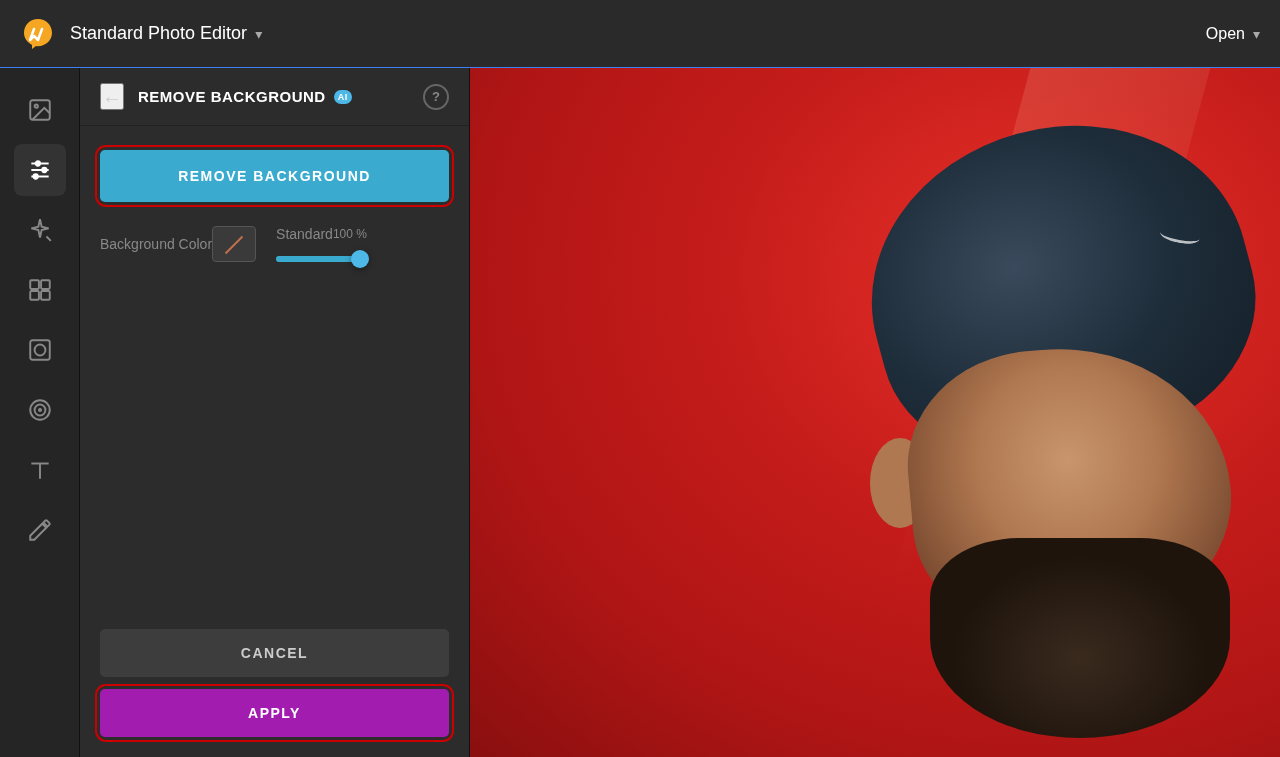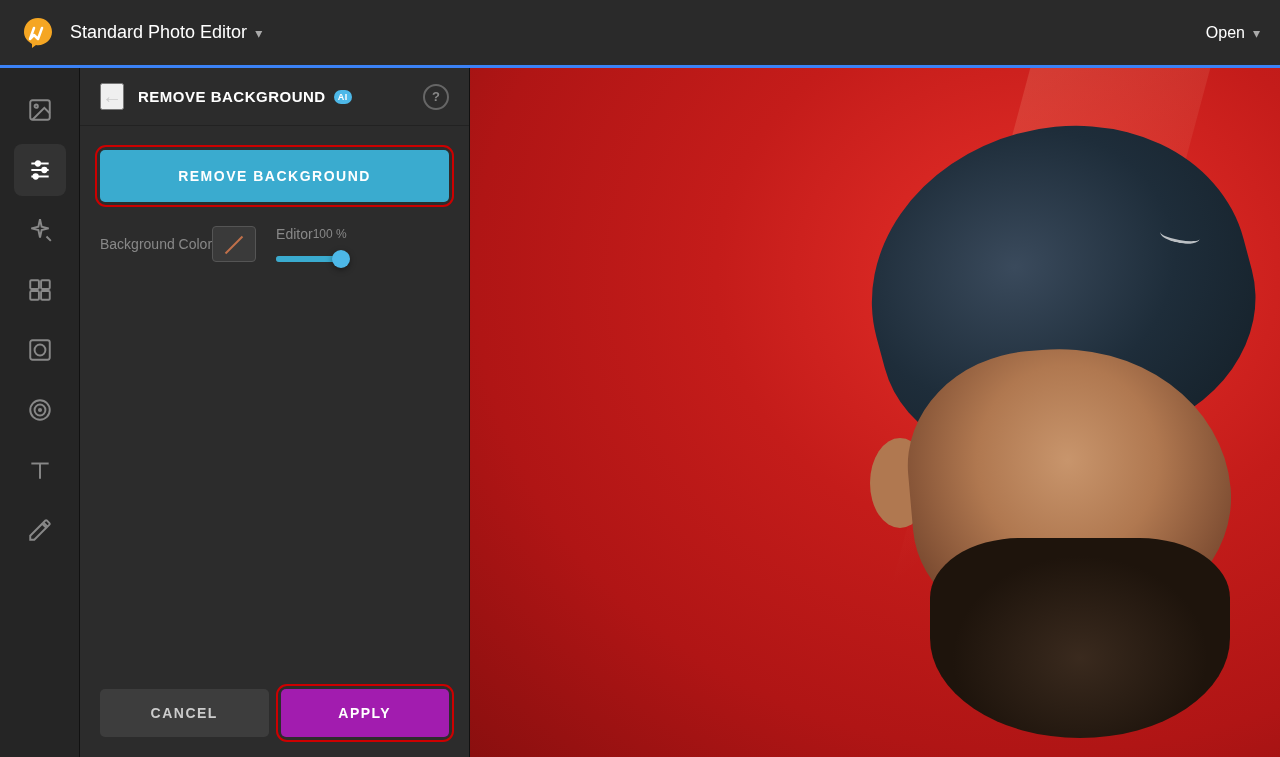--- a/index.html
+++ b/index.html
@@ -15,21 +15,21 @@
 
     
     .topbar {
       height: 68px;
       background: #2a2a2a;
       display: flex;
       align-items: center;
       justify-content: space-between;
       padding: 0 20px;
       flex-shrink: 0;
-      border-bottom: 3px solid #3b82f6;
+      border-bottom: 1px solid #3b82f6;
     }
     .topbar-left {
       display: flex;
       align-items: center;
       gap: 14px;
     }
     .logo {
       width: 36px;
       height: 36px;
       display: flex;
@@ -297,20 +297,21 @@
     }
 
     
     .action-buttons {
       display: flex;
       gap: 12px;
       margin-top: auto;
       padding: 20px;
       padding-top: 0;
       position: relative;
+      flex-direction: column;
     }
     .cancel-btn {
       flex: 1;
       padding: 16px 0;
       background: #3d3d3d;
       border: none;
       border-radius: 5px;
       color: #ccc;
       font-size: 14px;
       font-weight: 700;
@@ -551,21 +552,21 @@
       <div class="settings-area">
         <div class="setting-row">
           <span class="setting-label">Background Color</span>
           <div class="color-swatch">
             <div class="slash-icon"></div>
           </div>
         </div>
 
         <div class="opacity-section">
           <div class="opacity-row">
-            <span class="setting-label">Editor</span>
+            <span class="setting-label">Standard</span>
             <span class="opacity-value">100 %</span>
           </div>
           <div class="slider-track">
             <div class="slider-fill"></div>
             <div class="slider-thumb"></div>
           </div>
         </div>
       </div>
 
     </div>

